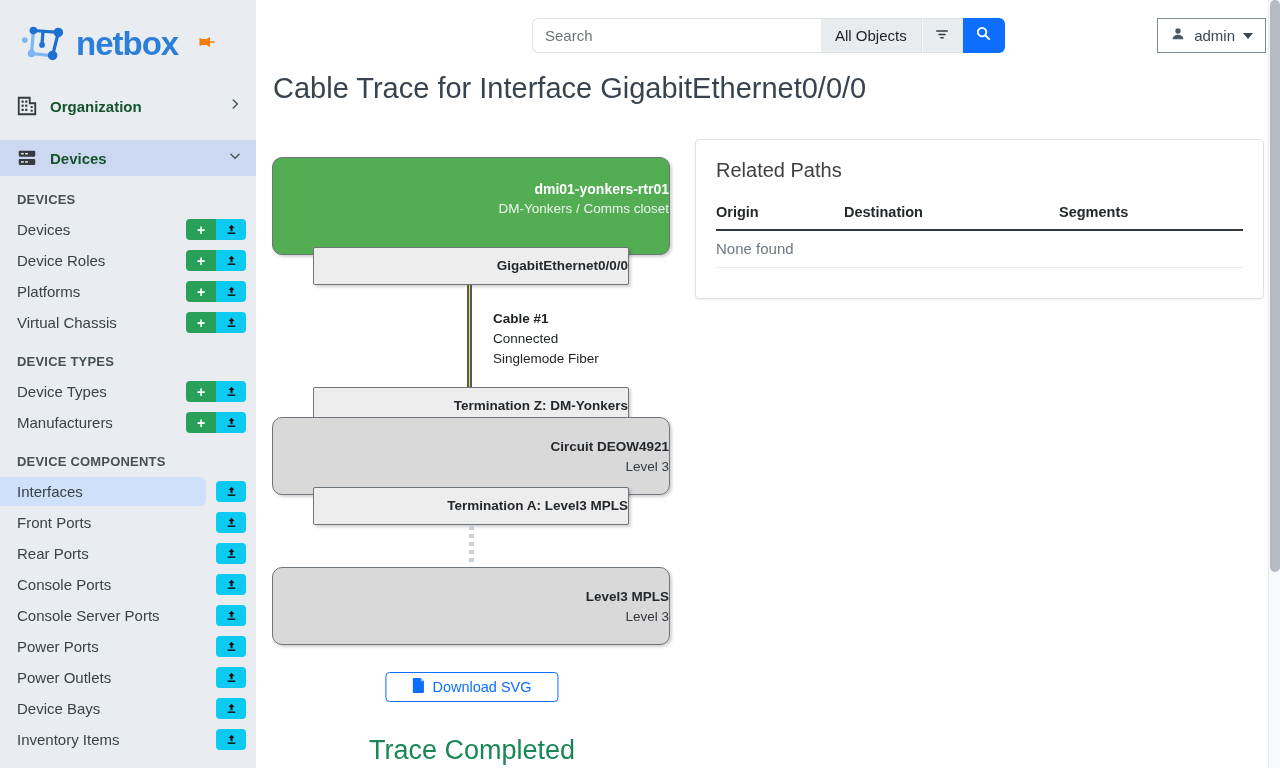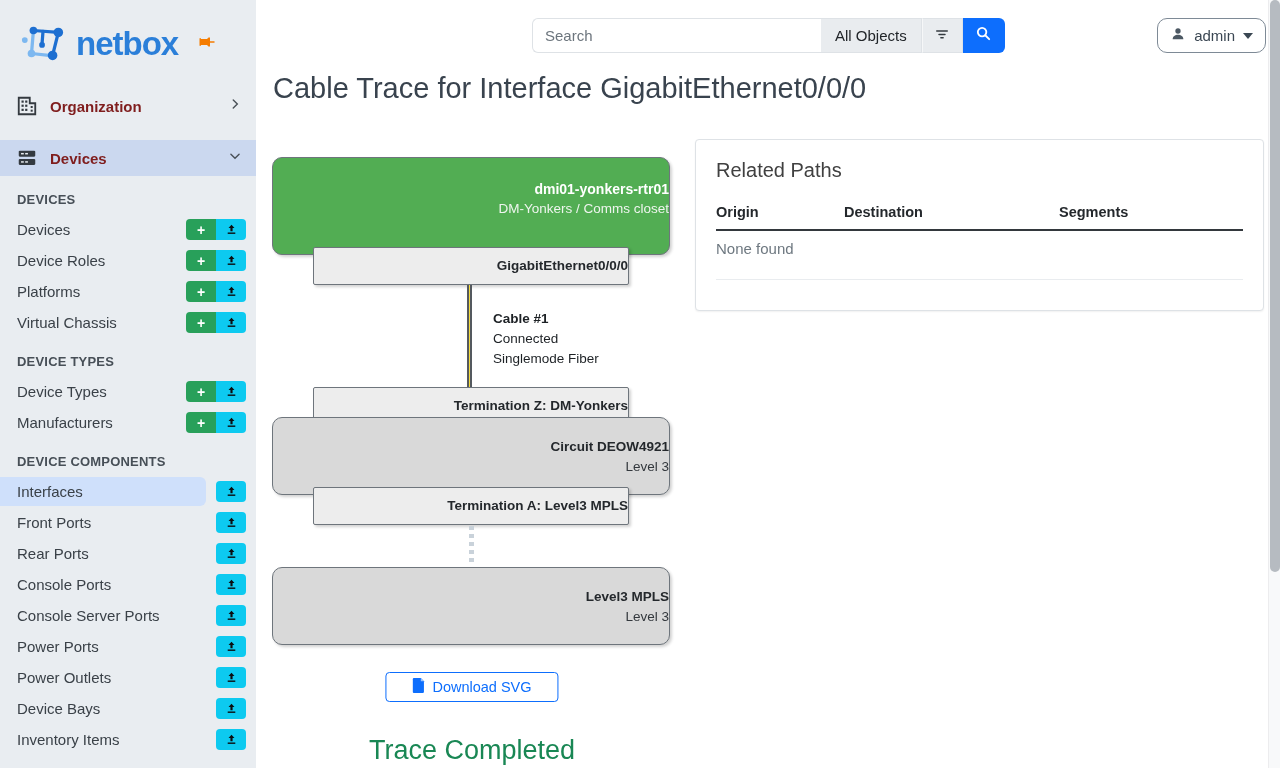--- a/index.html
+++ b/index.html
@@ -8,21 +8,21 @@
 
   
   .sidebar { position:absolute; left:0; top:0; width:256px; height:768px;
              background:#e9edf1; overflow:hidden; }
   .logo-row { height:88px; display:flex; align-items:center; padding:0 20px; }
   .brand-word { font-size:33px; font-weight:bold; color:#2b7fd9; margin-left:10px; letter-spacing:-1px; }
   .pin { margin-left:auto; margin-right:18px; }
 
   .nav-row { height:36px; display:flex; align-items:center; padding-left:16px; cursor:pointer; }
   .nav-row .nav-ic { width:22px; height:22px; margin-right:12px; }
-  .nav-row .nav-label { font-size:15px; font-weight:600; color:#7f1d1d; }
+  .nav-row .nav-label { font-size:15px; font-weight:600; color:#14532d; }
   .nav-row .chev { margin-left:auto; margin-right:14px; }
   .nav-row.active { background:#cbd8ef; }
   .nav-row.devices { margin-top:16px; }
 
   .grp-header { margin:16px 17px 6px; font-size:13px; font-weight:bold; color:#474f57;
                 letter-spacing:.2px; line-height:16px; height:16px; }
   .item-row { position:relative; height:31px; display:flex; align-items:center; padding-left:17px; }
   .item-row .item-label { position:relative; z-index:1; font-size:15px; color:#3a4148; }
   .active-pill { position:absolute; left:0; top:1px; width:206px; height:29px;
                  background:#cfe0fb; border-radius:0 6px 6px 0; z-index:0; }
@@ -39,21 +39,21 @@
                   font-family:"Liberation Sans", sans-serif; outline:none; }
   .search-input::placeholder { color:#6c757d; }
   .scope-seg { background:#e9ecef; border:1px solid #dee2e6; border-left:none;
                display:flex; align-items:center; padding:0 14px; font-size:15px; color:#212529; cursor:pointer; }
   .filter-seg { background:#e9ecef; border:1px solid #dee2e6; border-left:1px solid #f6f7f8;
                 width:41px; display:flex; align-items:center; justify-content:center; cursor:pointer; }
   .go-seg { background:#0d6efd; width:42px; border-radius:0 6px 6px 0;
             display:flex; align-items:center; justify-content:center; cursor:pointer; }
 
   .user-btn { position:absolute; right:14px; top:18px; height:35px; padding:0 12px;
-              border:1px solid #7e8a96; border-radius:10px; background:#fff;
+              border:1px solid #7e8a96; border-radius:0; background:#fff;
               display:flex; align-items:center; gap:8px; font-size:15px; color:#3b4753; cursor:pointer; }
   .caret-down { width:0; height:0; border-left:5px solid transparent; border-right:5px solid transparent;
                 border-top:6px solid #3b4753; }
 
   
   .page-title { position:absolute; left:273px; top:72px; font-size:29px; font-weight:400; color:#39434e; }
 
   
   .trace { position:absolute; left:272px; top:157px; width:400px; height:625px; }
   .tbox { position:absolute; border:1px solid #6e757c; text-align:right;
@@ -89,21 +89,21 @@
                   font-size:27px; color:#198754; }
 
   
   .card { position:absolute; left:695px; top:139px; width:569px; background:#fff;
           border:1px solid #dee2e6; border-radius:4px; box-shadow:0 1px 2px rgba(0,0,0,.06); }
   .card-title { padding:19px 20px 14px; font-size:20px; color:#404040; }
   .tbl { margin:0 20px; }
   .tbl-head { display:grid; grid-template-columns:128px 215px 1fr; padding:8px 0 9px;
               border-bottom:2px solid #33383d; }
   .tbl-head div { font-size:14.5px; font-weight:bold; color:#24282c; }
-  .tbl-row { padding:9px 0 22px; border-bottom:1px solid #e9ecef; }
+  .tbl-row { padding:9px 0 10px; border-bottom:1px solid #e9ecef; }
   .tbl-row div { font-size:15px; color:#6e7880; }
   .card-pad { height:30px; }
 
   
   .scrollbar { position:absolute; right:0; top:0; width:12px; height:768px;
                background:#f8f9fa; border-left:1px solid #ececee; }
   .scroll-thumb { position:absolute; top:0; left:1px; width:10px; height:572px;
                   background:#b6bbc1; border-radius:6px; }
 </style>
 </head>

